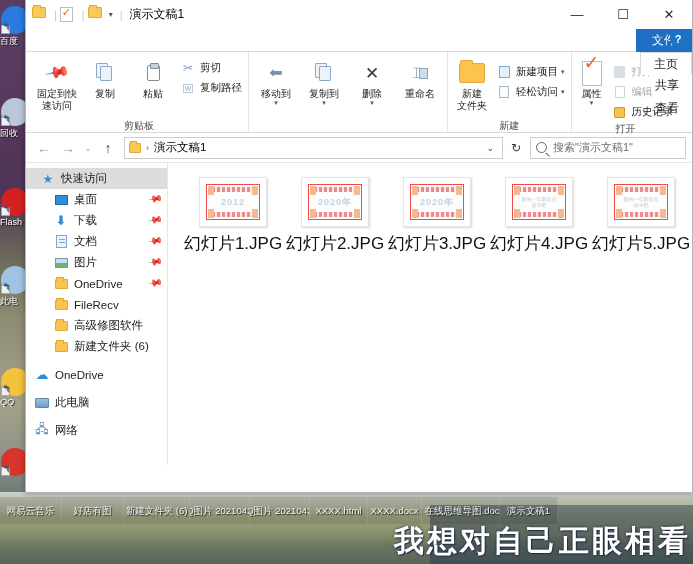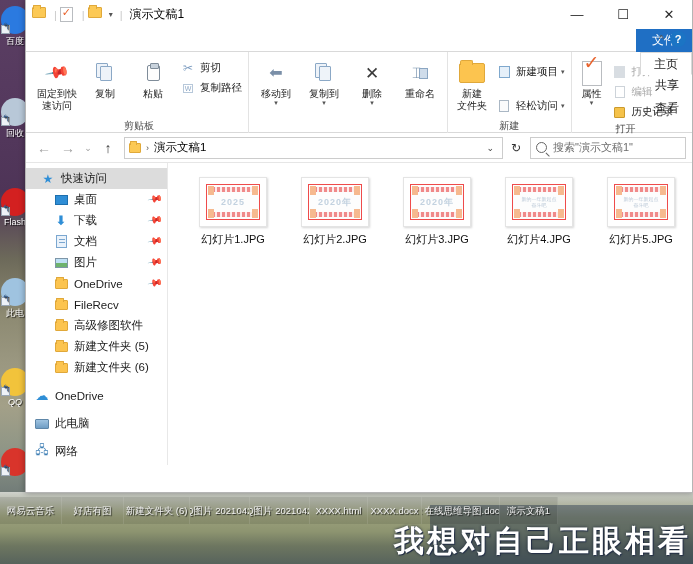--- a/index.html
+++ b/index.html
@@ -39,21 +39,20 @@
   }
   .vid-smear {
     position: absolute;
     background: rgba(40,55,80,0.45);
   }
 
   
   .desk-icon {
     position: absolute;
     left: 0px; width: 30px;
-    text-align: center;
     color: #ffffff;
     font-size: 9px;
     text-shadow: 1px 1px 1px rgba(0,0,0,0.85);
   }
   .desk-icon .gl { display:block; width:28px; height:28px; margin:0 auto 1px; position:relative; }
   .desk-icon .lbl { display:block; white-space:nowrap; overflow:hidden; }
   .shortcut-arrow {
     position: absolute; left: 0; bottom: 0;
     width: 9px; height: 9px;
     background: #eef2f7; border: 1px solid #9aa7b5;
@@ -354,21 +353,21 @@
     position: relative; z-index: 2;
     font-size: 5px; color: #b9c7d6; text-align: center; line-height: 6px;
     font-family: "DejaVu Sans", sans-serif;
   }
   .slide .big-year {
     position: relative; z-index: 2;
     font-size: 9px; color: #c3d2e0; font-weight: bold; letter-spacing: 1px;
   }
   .file-name {
     margin-top: 5px;
-    font-size: 11px; color: #111;
+    font-size: 17px; color: #111;
     text-align: center; white-space: nowrap;
   }
 
   
   #statusbar {
     height: 24px;
     border-top: 1px solid #e3e3e3;
     background: #ffffff;
     display: flex; align-items: center;
     padding: 0 6px;
@@ -463,21 +462,21 @@
         <span class="shortcut-arrow"></span>
       </span>
       <span class="lbl">回收</span>
     </div>
     <div class="desk-icon" style="top: 188px;">
       <span class="gl" style="background: rgb(211, 32, 32); border-radius: 50%;">
         <span class="shortcut-arrow"></span>
       </span>
       <span class="lbl">Flash</span>
     </div>
-    <div class="desk-icon" style="top: 278px;">
+    <div class="desk-icon" style="top: 266px;">
       <span class="gl" style="background: rgb(159, 195, 224); border-radius: 50%;">
         <span class="shortcut-arrow"></span>
       </span>
       <span class="lbl">此电</span>
     </div>
     <div class="desk-icon" style="top: 368px; font-style: italic;">
       <span class="gl" style="background: rgb(242, 195, 59); border-radius: 50%;">
         <span class="shortcut-arrow"></span>
       </span>
       <span class="lbl">QQ</span>
@@ -608,21 +607,21 @@
     </div>
 
     <div class="rgroup">
       <div class="rgroup-body">
         <div class="big-btn" style="width:42px;">
           <div class="bico">
               <div class="i-folder-lg"></div>
             </div>
           <span>新建<br>文件夹</span>
         </div>
-        <div class="small-col" style="padding-top:6px;gap:14px;">
+        <div class="small-col" style="padding-top:6px;">
           <div class="small-btn">
             <span class="sico">
               <span style="width:11px;height:12px;border:1px solid #7fa8cd;background:#e6f0f9;display:block;"></span>
             </span>
             <span>新建项目</span>
             <span class="dd">▾</span>
           </div>
           <div class="small-btn">
             <span class="sico">
               <span style="width:10px;height:12px;border:1px solid #aab7c4;background:#fafbfc;display:block;"></span>
@@ -747,26 +746,20 @@
         <span>FileRecv</span>
       </div>
 
       <div class="nav-item nav-l1">
         <span class="nico">
             <span class="nf"></span>
           </span>
         <span>高级修图软件</span>
       </div>
 
-      <div class="nav-item nav-l1">
-        <span class="nico">
-            <span class="nf"></span>
-          </span>
-        <span>新建文件夹 (5)</span>
-      </div>
 
       <div class="nav-item nav-l1">
         <span class="nico">
             <span class="nf"></span>
           </span>
         <span>新建文件夹 (6)</span>
       </div>
 
       <div style="height:7px;"></div>
 
@@ -801,21 +794,21 @@
       <div class="file-row">
         <div class="file-cell">
           <div class="thumb-wrap">
             <div class="slide">
               <div class="tape-top"></div>
                 <div class="tape-bot"></div>
               <div class="cnr c1"></div>
                 <div class="cnr c2"></div>
                 <div class="cnr c3"></div>
                 <div class="cnr c4"></div>
-              <div class="big-year">2025</div>
+              <div class="big-year">2012</div>
             </div>
           </div>
           <div class="file-name">幻灯片1.JPG</div>
         </div>
         <div class="file-cell">
           <div class="thumb-wrap">
             <div class="slide">
               <div class="tape-top"></div>
                 <div class="tape-bot"></div>
               <div class="cnr c1"></div>

